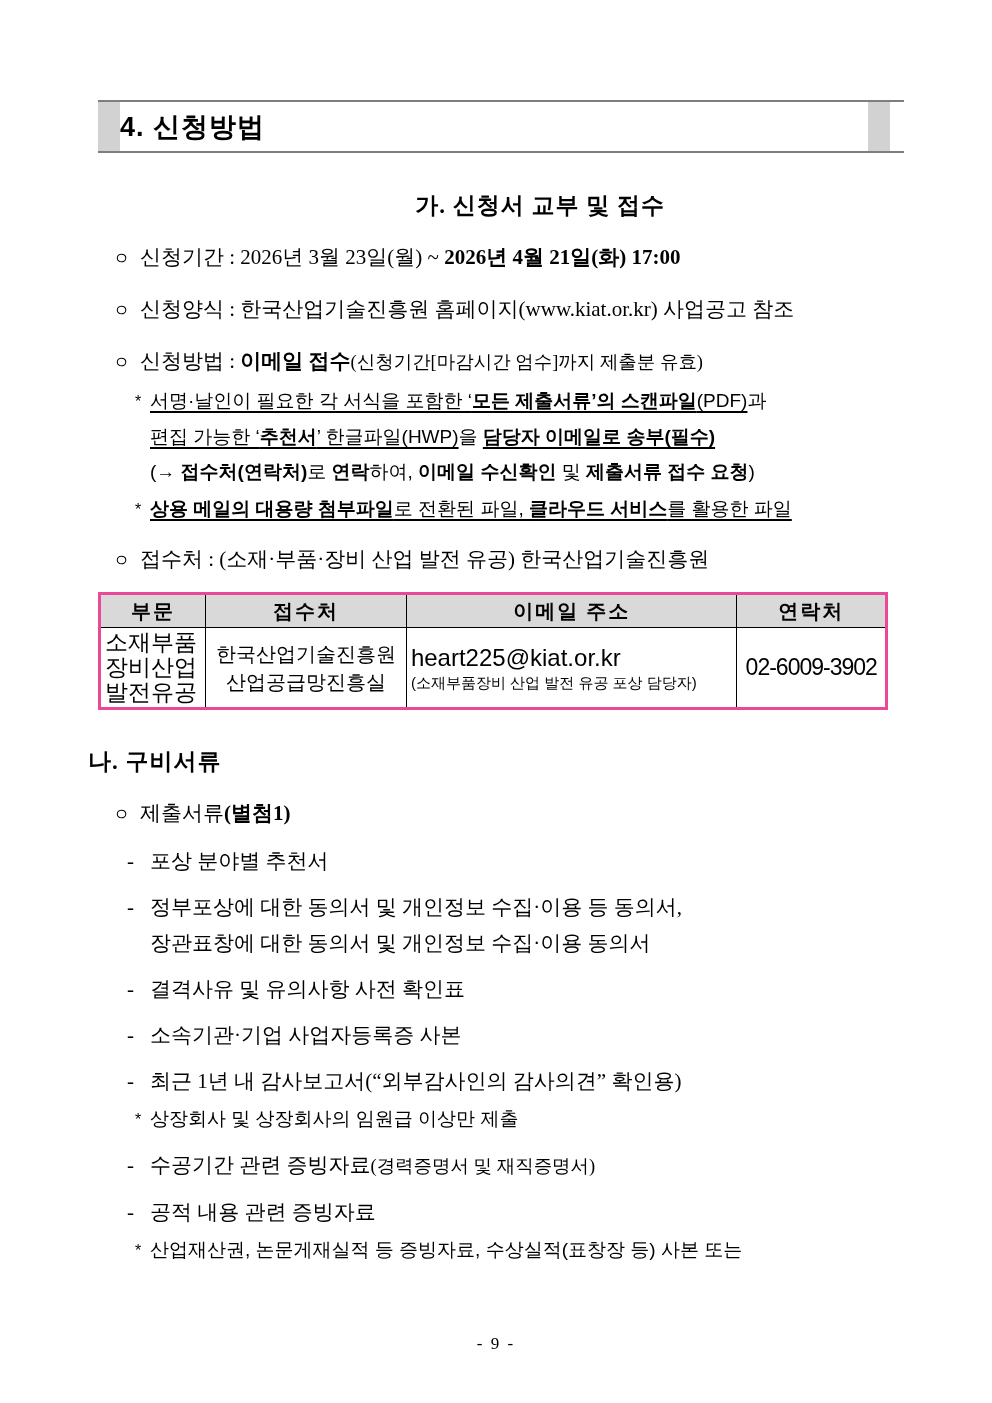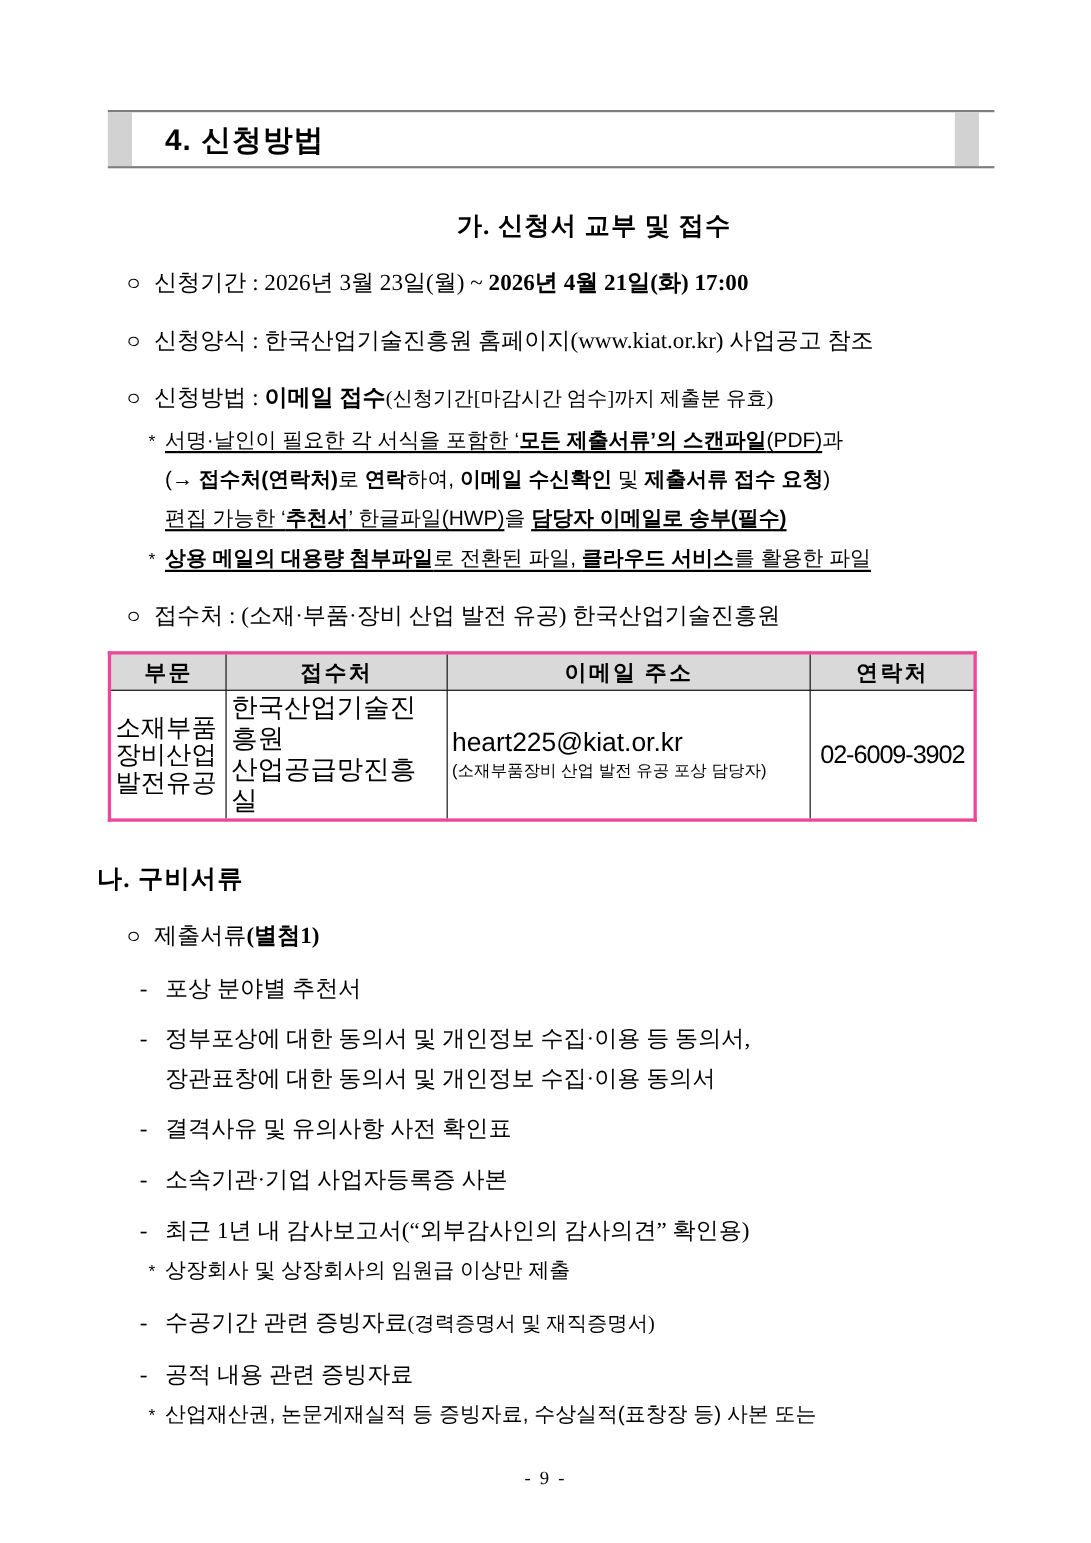--- a/index.html
+++ b/index.html
@@ -20,21 +20,21 @@
     border-bottom:2px solid #7e7e7e;
     display:flex; align-items:stretch;
     background:#fff;
   }
   .gray-bar { width:22px; background:#d2d2d2; }
   .gray-bar.right { margin-left:auto; margin-right:14px; }
   .title-text {
     font-family:"Liberation Sans","DejaVu Sans",sans-serif;
     font-weight:bold; font-size:27px;
     display:flex; align-items:center;
-    padding-left:30px; letter-spacing:1px;
+    letter-spacing:1px;
   }
   
   .heading {
     font-size:23px; font-weight:bold;
     margin-left:88px; line-height:32px;
     letter-spacing:1px;
   }
   #sec-a-heading { margin-top:37px;text-align:center; }
   #sec-b-heading { margin-top:36px; }
   .line { display:flex; align-items:baseline; }
@@ -63,21 +63,21 @@
   .rc-table th, .rc-table td { border:1px solid #000; padding:2px 4px; }
   .rc-table th {
     background:#d9d9d9; font-size:20px; font-weight:bold;
     height:34px; letter-spacing:2px;
   }
   .col-cat   { width:13.5%; }
   .col-off   { width:25.5%; }
   .col-email { width:42%; }
   .col-phone { width:19%; }
   .cell-cat   { font-size:23px; line-height:25px; text-align:left; padding-left:6px; }
-  .cell-off   { font-size:24px; line-height:28px; text-align:left; }
+  .cell-off   { font-size:20px; line-height:28px; text-align:center; }
   .cell-email { }
   .email-main {
     font-family:"Liberation Sans","DejaVu Sans",sans-serif;
     font-size:24px; line-height:30px;
   }
   .email-note {
     font-family:"Liberation Sans","DejaVu Sans",sans-serif;
     font-size:15px; line-height:20px;
   }
   .cell-phone {
@@ -115,24 +115,24 @@
       </div>
       <div class="line t-o">
         <span class="bullet">ㅇ</span>
         <span class="segs"><span>신청방법 : </span><span class="b">이메일 접수</span><span class="sm">(신청기간[마감시간 엄수]까지 제출분 유효)</span></span>
       </div>
       <div class="line t-star">
         <span class="bullet">*</span>
         <span class="segs"><span class="u">서명·날인이 필요한 각 서식을 포함한 ‘</span><span class="b u">모든 제출서류’의 스캔파일</span><span class="u">(PDF)</span><span>과</span></span>
       </div>
       <div class="line t-cont">
+        <span class="segs"><span class="u">편집 가능한 ‘</span><span class="b u">추천서</span><span class="u">’ 한글파일(HWP)</span><span>을 </span><span class="b u">담당자 이메일로 송부(필수)</span></span>
+      </div>
+      <div class="line t-cont">
         <span class="segs"><span>(→ </span><span class="b">접수처(연락처)</span><span>로 </span><span class="b">연락</span><span>하여, </span><span class="b">이메일 수신확인</span><span> 및 </span><span class="b">제출서류 접수 요청</span><span>)</span></span>
-      </div>
-      <div class="line t-cont">
-        <span class="segs"><span class="u">편집 가능한 ‘</span><span class="b u">추천서</span><span class="u">’ 한글파일(HWP)</span><span>을 </span><span class="b u">담당자 이메일로 송부(필수)</span></span>
       </div>
       <div class="line t-star">
         <span class="bullet">*</span>
         <span class="segs"><span class="b u">상용 메일의 대용량 첨부파일</span><span class="u">로 전환된 파일, </span><span class="b u">클라우드 서비스</span><span class="u">를 활용한 파일</span></span>
       </div>
       <div class="line t-o">
         <span class="bullet">ㅇ</span>
         <span class="segs"><span>접수처 : (소재·부품·장비 산업 발전 유공) 한국산업기술진흥원</span></span>
       </div>
     </div>

